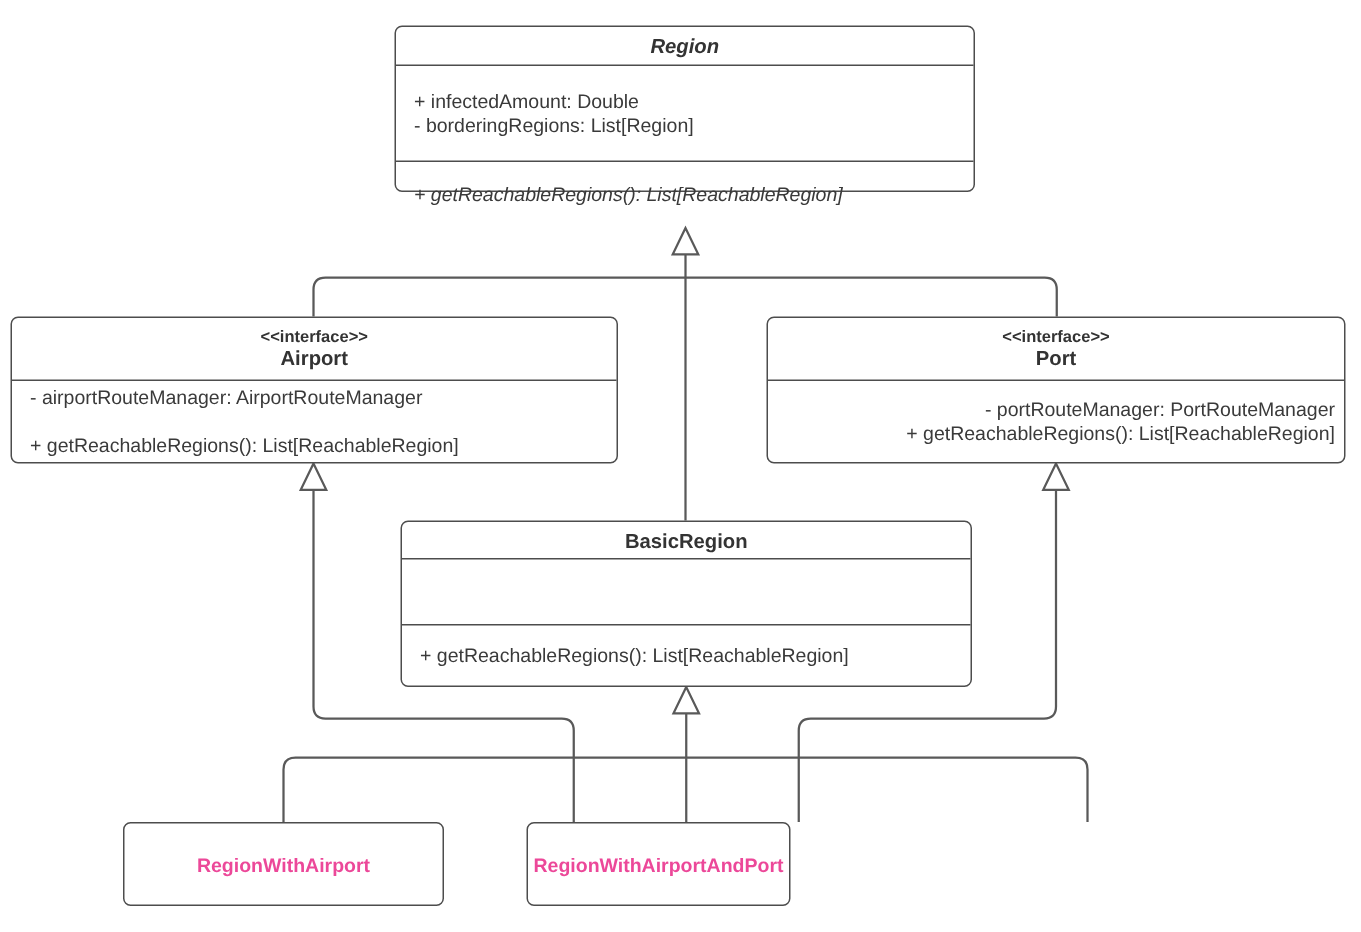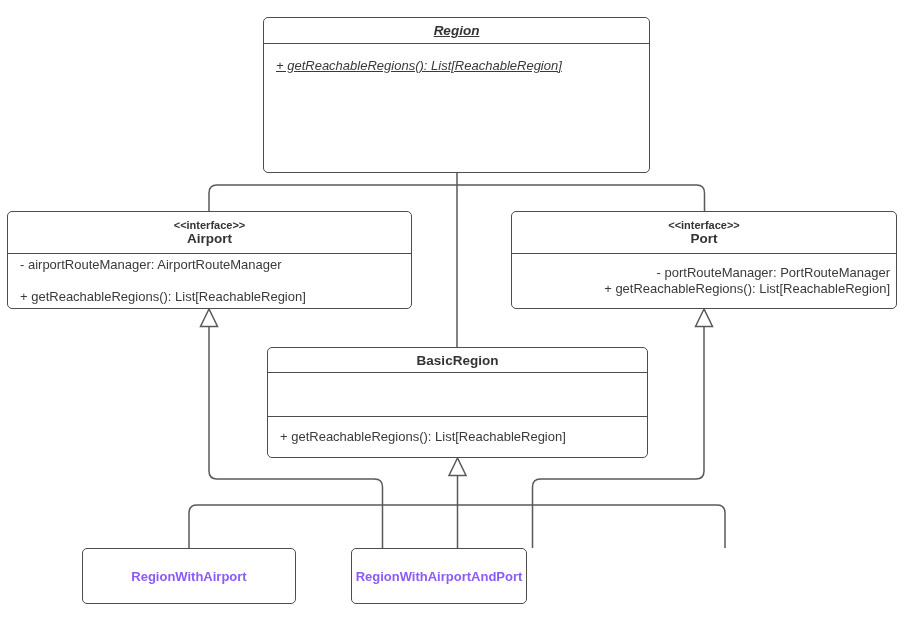--- a/index.html
+++ b/index.html
@@ -47,21 +47,21 @@
     color: #3a3a3a;
   }
   .italic { font-style: italic; }
   .simple-class {
     display: flex;
     align-items: center;
     justify-content: center;
     text-align: left;
     font-weight: bold;
     font-size: 13px;
-    color: #8b5cf6;
+    color: #ec4899;
   }
   .conn { stroke: #595959; stroke-width: 1.5; fill: none; }
   .tri  { stroke: #595959; stroke-width: 1.5; fill: #ffffff; }
 </style>
 </head>
 <body>
 
 <div class="canvas">
 
   <svg class="connector-layer" width="907" height="621" viewBox="0 0 907 621">
@@ -82,23 +82,27 @@
       <path class="tri" d="M704,309 L695.5,326.5 H712.5 Z"></path>
     </g>
 
     <g>
       <path class="conn" d="M457.5,475.5 V548"></path>
       <path class="conn" d="M189,548 V513 Q189,505 197,505 H717 Q725,505 725,513 V548"></path>
       <path class="tri" d="M457.5,458 L449,475.5 H466 Z"></path>
     </g>
   </svg>
 
-  <div class="uml-box" style="left:263px; top:17px; width:387px; height:156px;text-decoration:underline;">
+  <div class="uml-box" style="left:263px; top:17px; width:387px; height:111px;">
     <div class="compartment title-compartment" style="height:25px;">
       <span class="italic">Region</span>
+    </div>
+    <div class="compartment sep members-compartment" style="height:64px;">
+      <div>+ infectedAmount: Double</div>
+      <div>- borderingRegions: List[Region]</div>
     </div>
     <div class="compartment sep members-compartment italic" style="height:44px;">
       <div>+ getReachableRegions(): List[ReachableRegion]</div>
     </div>
   </div>
 
   <div class="uml-box" style="left:7px; top:211px; width:405px; height:98px;">
     <div class="compartment title-compartment" style="height:41px;">
       <span class="stereotype">&lt;&lt;interface&gt;&gt;</span>
       <span>Airport</span>

